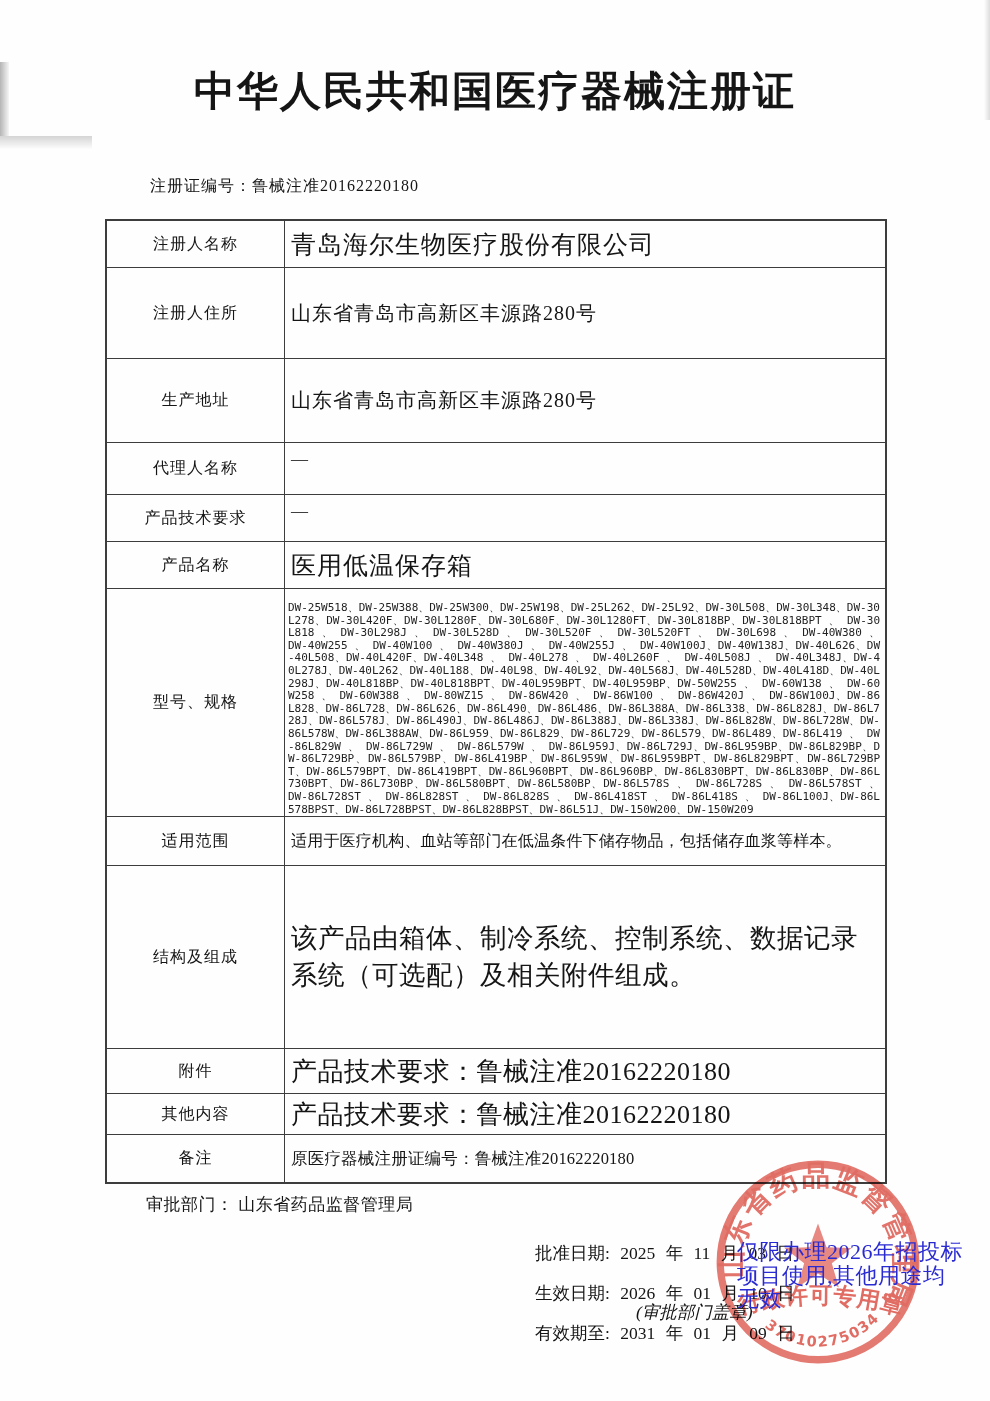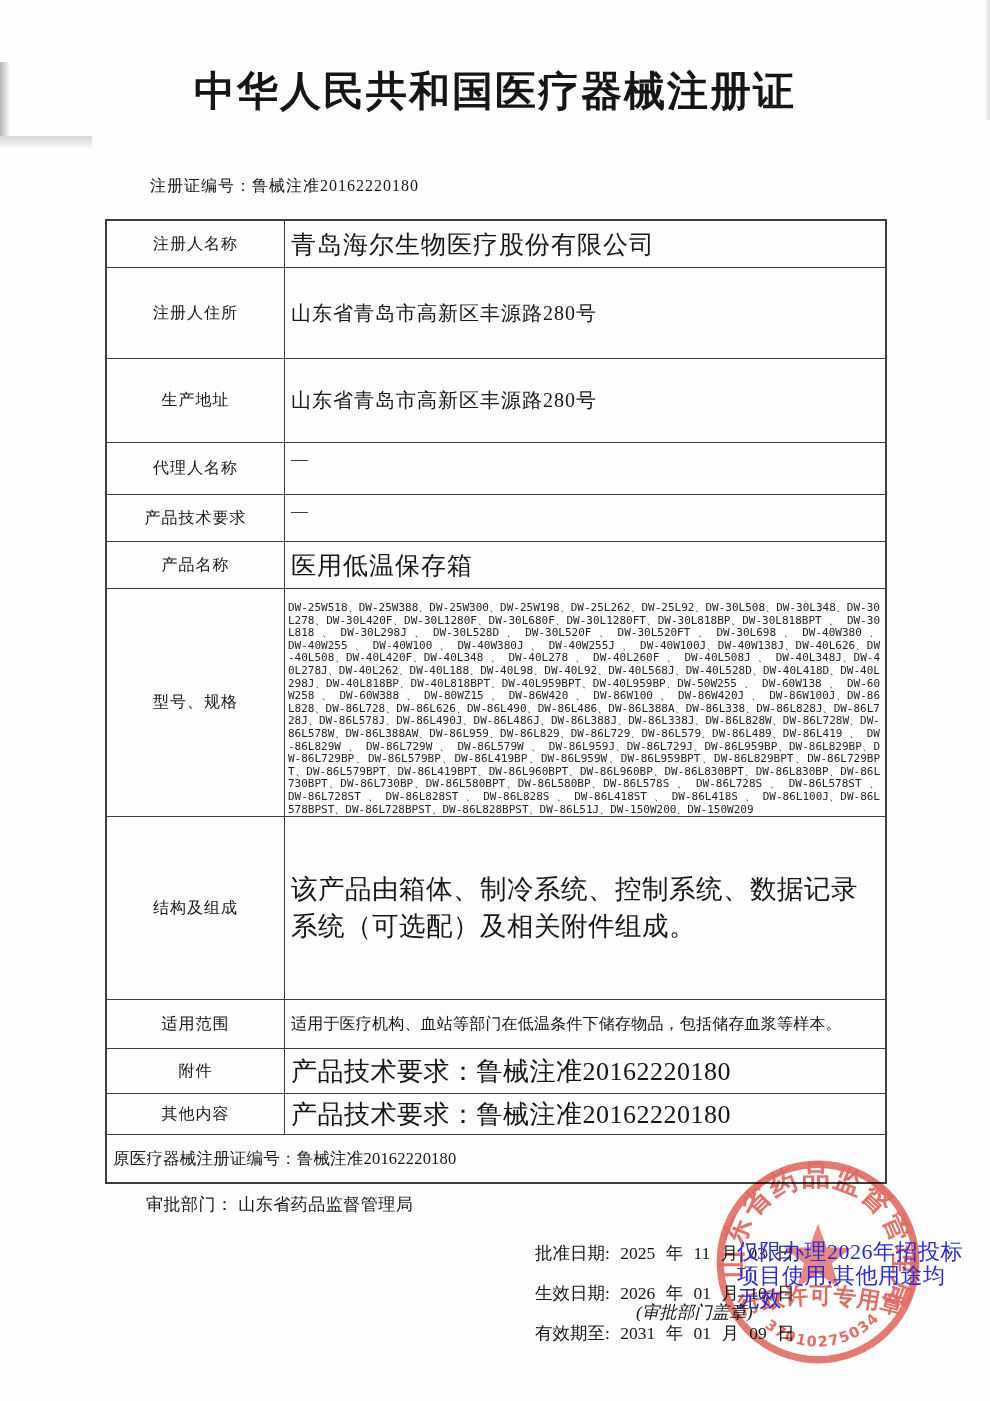--- a/index.html
+++ b/index.html
@@ -103,37 +103,38 @@
       <div class="t-value v5">—</div>
     </div>
     <div class="t-row h6r">
       <div class="t-label">产品名称</div>
       <div class="t-value v6">医用低温保存箱</div>
     </div>
     <div class="t-row h7r">
       <div class="t-label">型号、规格</div>
       <div class="t-value v7">DW-25W518、DW-25W388、DW-25W300、DW-25W198、DW-25L262、DW-25L92、DW-30L508、DW-30L348、DW-30L278、DW-30L420F、DW-30L1280F、DW-30L680F、DW-30L1280FT、DW-30L818BP、DW-30L818BPT 、 DW-30L818 、 DW-30L298J 、 DW-30L528D 、 DW-30L520F 、 DW-30L520FT 、 DW-30L698 、 DW-40W380 、 DW-40W255 、 DW-40W100 、 DW-40W380J 、 DW-40W255J 、 DW-40W100J、DW-40W138J、DW-40L626、DW-40L508、DW-40L420F、DW-40L348 、 DW-40L278 、 DW-40L260F 、 DW-40L508J 、 DW-40L348J、DW-40L278J、DW-40L262、DW-40L188、DW-40L98、DW-40L92、DW-40L568J、DW-40L528D、DW-40L418D、DW-40L298J、DW-40L818BP、DW-40L818BPT、DW-40L959BPT、DW-40L959BP、DW-50W255 、 DW-60W138 、 DW-60W258 、 DW-60W388 、 DW-80WZ15 、 DW-86W420 、 DW-86W100 、 DW-86W420J 、 DW-86W100J、DW-86L828、DW-86L728、DW-86L626、DW-86L490、DW-86L486、DW-86L388A、DW-86L338、DW-86L828J、DW-86L728J、DW-86L578J、DW-86L490J、DW-86L486J、DW-86L388J、DW-86L338J、DW-86L828W、DW-86L728W、DW-86L578W、DW-86L388AW、DW-86L959、DW-86L829、DW-86L729、DW-86L579、DW-86L489、DW-86L419 、 DW-86L829W 、 DW-86L729W 、 DW-86L579W 、 DW-86L959J、DW-86L729J、DW-86L959BP、DW-86L829BP、DW-86L729BP、DW-86L579BP、DW-86L419BP、DW-86L959W、DW-86L959BPT、DW-86L829BPT、DW-86L729BPT、DW-86L579BPT、DW-86L419BPT、DW-86L960BPT、DW-86L960BP、DW-86L830BPT、DW-86L830BP、DW-86L730BPT、DW-86L730BP、DW-86L580BPT、DW-86L580BP、DW-86L578S 、 DW-86L728S 、 DW-86L578ST 、 DW-86L728ST 、 DW-86L828ST 、 DW-86L828S 、 DW-86L418ST 、 DW-86L418S 、 DW-86L100J、DW-86L578BPST、DW-86L728BPST、DW-86L828BPST、DW-86L51J、DW-150W200、DW-150W209</div>
     </div>
+    <div class="t-row h9r">
+      <div class="t-label">适用范围</div>
+      <div class="t-value v9">适用于医疗机构、血站等部门在低温条件下储存物品，包括储存血浆等样本。</div>
+    </div>
     <div class="t-row h8r">
       <div class="t-label">结构及组成</div>
       <div class="t-value v8">该产品由箱体、制冷系统、控制系统、数据记录系统（可选配）及相关附件组成。</div>
-    </div>
-    <div class="t-row h9r">
-      <div class="t-label">适用范围</div>
-      <div class="t-value v9">适用于医疗机构、血站等部门在低温条件下储存物品，包括储存血浆等样本。</div>
     </div>
     <div class="t-row h10r">
       <div class="t-label">附件</div>
       <div class="t-value v10">产品技术要求：鲁械注准20162220180</div>
     </div>
     <div class="t-row h11r">
       <div class="t-label">其他内容</div>
       <div class="t-value v11">产品技术要求：鲁械注准20162220180</div>
     </div>
     <div class="t-row h12r">
+      <div class="t-label">备注</div>
       <div class="t-value v12">原医疗器械注册证编号：鲁械注准20162220180</div>
     </div>
   </div>
 
   <div class="dept-line">审批部门： 山东省药品监督管理局</div>
 
   <div class="dates-block">
     <div class="date-line">
       <span>批准日期:</span>
       <span>2025 年 11 月 03 日</span>

